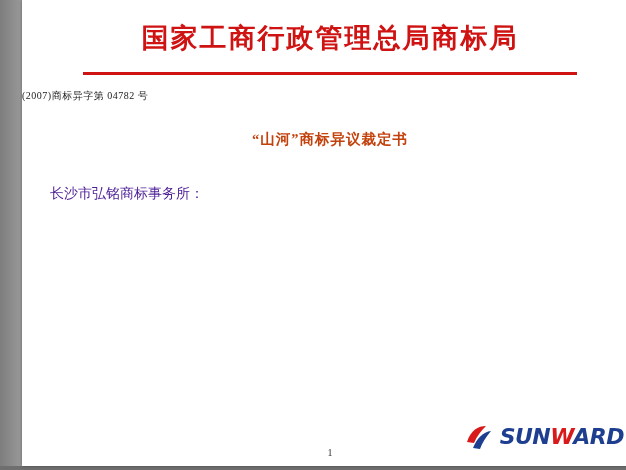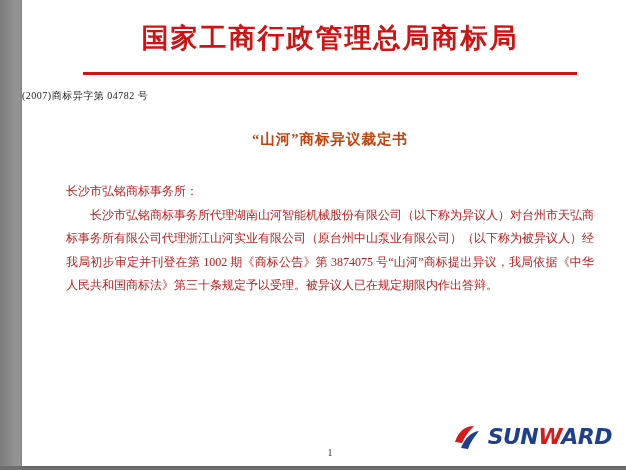--- a/index.html
+++ b/index.html
@@ -48,23 +48,23 @@
   }
   .doc-subject {
     margin-top: 27px;
     text-align: center;
     font-size: 14.5px;
     font-weight: bold;
     color: #c2410c;
     letter-spacing: 1px;
   }
   .body-block {
-    margin: 31px 44px 0 44px;
-    font-size: 12px;
-    color: #b91c1c;
+    margin: 31px 44px 0 28px;
+    font-size: 14px;
+    color: #4c1d95;
     line-height: 1.95;
     text-align: justify;
   }
   .body-block p {
     margin: 0;
   }
   .p-indent {
     text-indent: 2em;
   }
   .p-gap {
@@ -81,21 +81,21 @@
     position: absolute;
     left: 0;
     bottom: 8px;
     width: 100%;
     text-align: center;
     font-size: 10px;
     color: #333333;
   }
   .logo {
     position: absolute;
-    right: 26px;
+    right: 14px;
     bottom: 14px;
     display: flex;
     align-items: center;
     gap: 6px;
   }
   .logo-mark {
     position: relative;
     width: 30px;
     height: 30px;
   }
@@ -147,21 +147,20 @@
 
   <div class="doc-title">国家工商行政管理总局商标局</div>
   <div class="title-rule"></div>
 
   <div class="doc-number">(2007)商标异字第 04782 号</div>
 
   <div class="doc-subject">“山河”商标异议裁定书</div>
 
   <div class="body-block">
     <p>长沙市弘铭商标事务所：</p>
-    <p class="p-indent">长沙市弘铭商标事务所代理湖南山河智能机械股份有限公司（以下称为异议人）对台州市天弘商标事务所有限公司代理浙江山河实业有限公司（原台州中山泵业有限公司）（以下称为被异议人）经我局初步审定并刊登在第 1002 期《商标公告》第 3874075 号“山河”商标提出异议，我局依据《中华人民共和国商标法》第三十条规定予以受理。被异议人已在规定期限内作出答辩。</p>
   </div>
 
   <div class="footer">
     <div class="page-num">1</div>
     <div class="logo">
       <span class="logo-mark">
         <svg width="30" height="30" viewBox="0 0 30 30" aria-hidden="true">
           <path d="M3 20 C7 8, 14 4, 22 4 C17 9, 13 14, 10 21 Z" fill="#d81a1a"></path>
           <path d="M9 26 C13 16, 19 10, 27 9 C22 15, 18 21, 16 27 Z" fill="#1e3f8f"></path>
         </svg>

